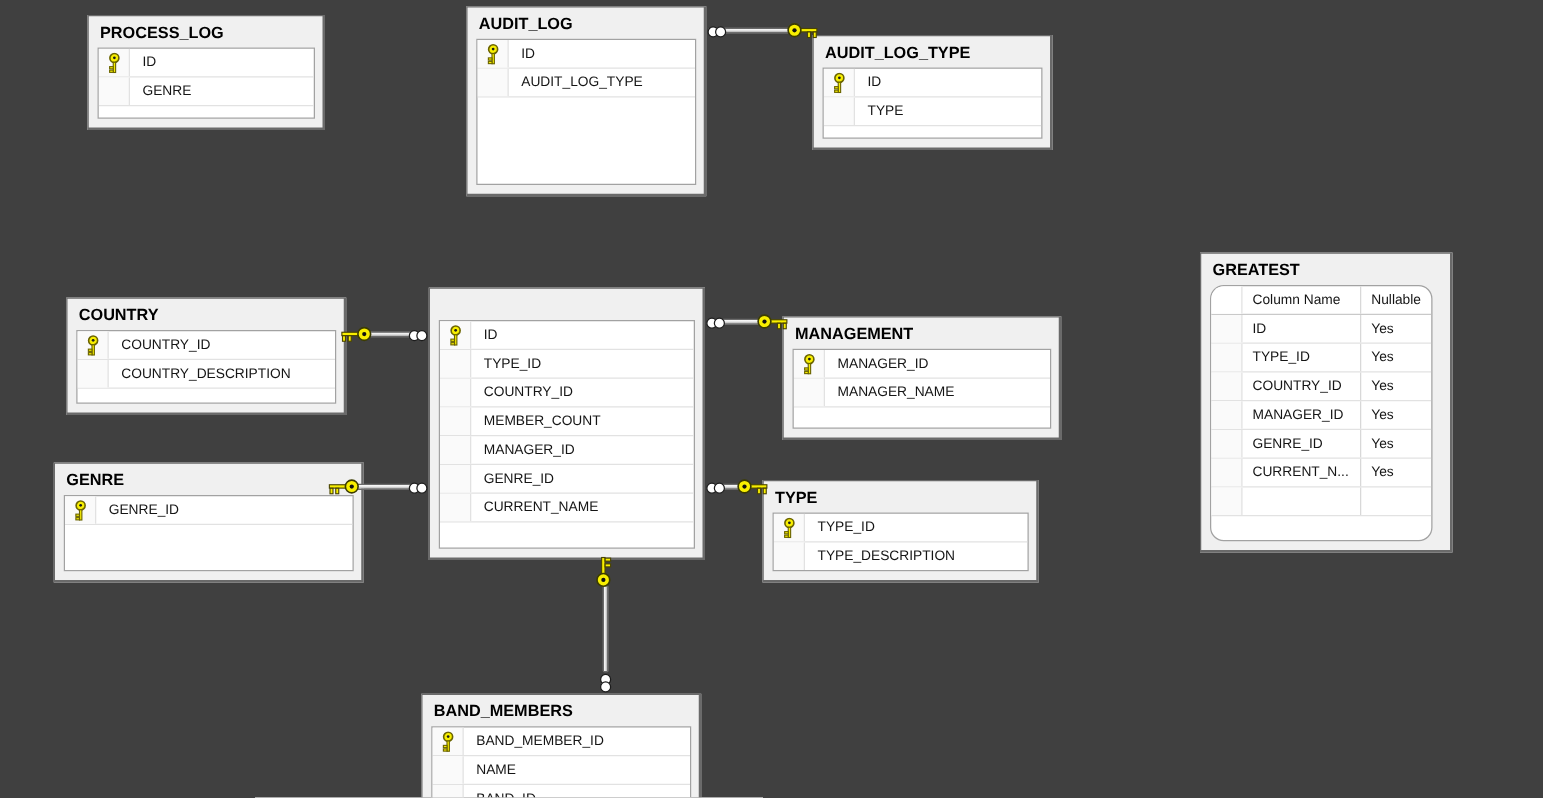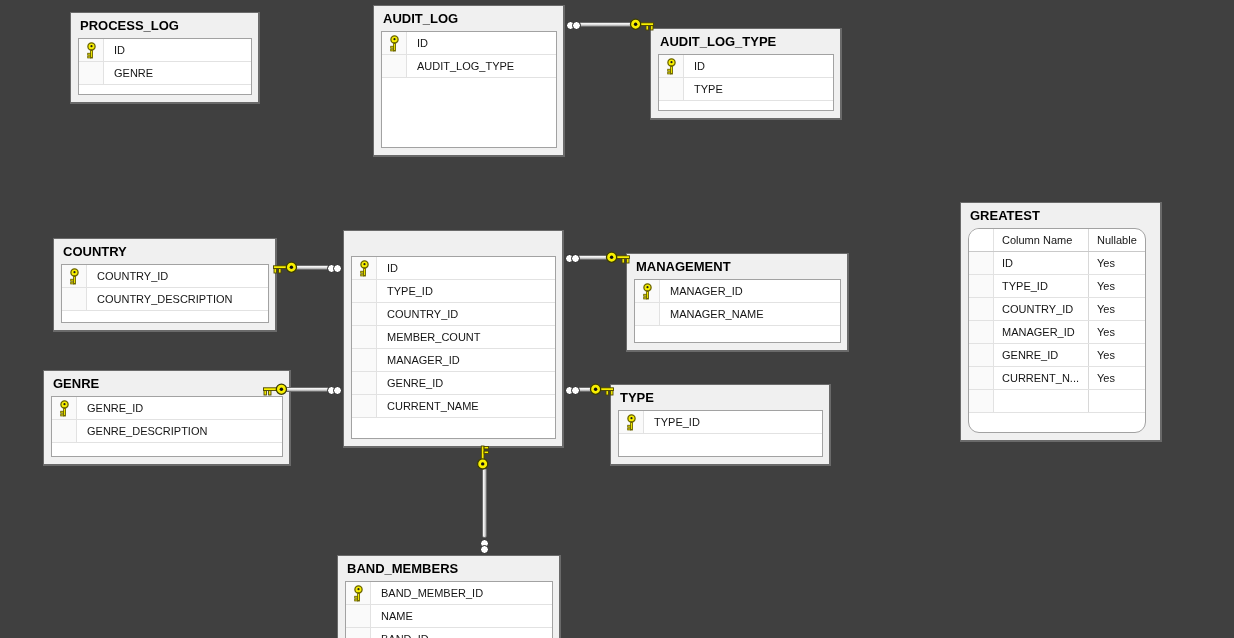--- a/index.html
+++ b/index.html
@@ -206,40 +206,40 @@
             <svg width="11" height="17" viewBox="0 0 11 17">
               <circle cx="5.5" cy="4.4" r="3.6" fill="#f8ef00" stroke="#6b6400" stroke-width="1.3"></circle>
               <circle cx="5.5" cy="4.2" r="1.1" fill="#1d1d1d"></circle>
               <rect x="4.6" y="7.8" width="1.9" height="8.2" fill="#f8ef00" stroke="#6b6400" stroke-width="0.9"></rect>
               <rect x="1.7" y="11.3" width="2.9" height="1.8" fill="#f8ef00" stroke="#6b6400" stroke-width="0.9"></rect>
               <rect x="1.7" y="14.1" width="2.9" height="1.8" fill="#f8ef00" stroke="#6b6400" stroke-width="0.9"></rect>
             </svg>
           </div>
           <div class="cell">GENRE_ID</div>
         </div>
-        <div class="row">
-          <div class="icell"></div>
-          <div class="cell">GENRE_DESCRIPTION</div>
-        </div>
       </div>
     </div>
     <div class="tbl" style="left: 610px; top: 384px; width: 221px; height: 82px;">
       <div class="tbl-title">TYPE</div>
       <div class="tbl-grid">
         <div class="row">
           <div class="icell">
             <svg width="11" height="17" viewBox="0 0 11 17">
               <circle cx="5.5" cy="4.4" r="3.6" fill="#f8ef00" stroke="#6b6400" stroke-width="1.3"></circle>
               <circle cx="5.5" cy="4.2" r="1.1" fill="#1d1d1d"></circle>
               <rect x="4.6" y="7.8" width="1.9" height="8.2" fill="#f8ef00" stroke="#6b6400" stroke-width="0.9"></rect>
               <rect x="1.7" y="11.3" width="2.9" height="1.8" fill="#f8ef00" stroke="#6b6400" stroke-width="0.9"></rect>
               <rect x="1.7" y="14.1" width="2.9" height="1.8" fill="#f8ef00" stroke="#6b6400" stroke-width="0.9"></rect>
             </svg>
           </div>
           <div class="cell">TYPE_ID</div>
+        </div>
+        <div class="row">
+          <div class="icell"></div>
+          <div class="cell">TYPE_DESCRIPTION</div>
         </div>
       </div>
     </div>
     <div class="tbl" style="left: 960px; top: 202px; width: 202px; height: 240px;">
       <div class="tbl-title">GREATEST</div>
       <div class="tbl-grid std">
         <div class="row hdr">
           <div class="icell"></div>
           <div class="cell cname">Column Name</div>
           <div class="cell nullable">Nullable</div>

